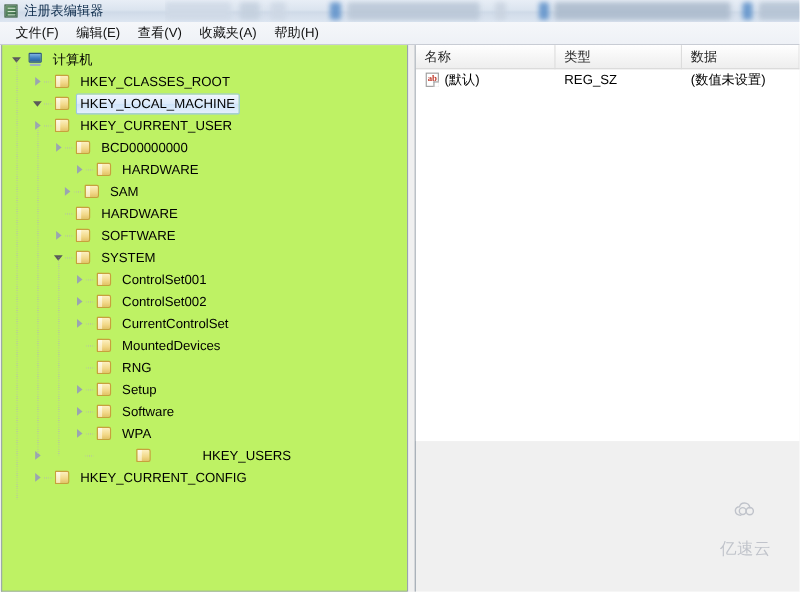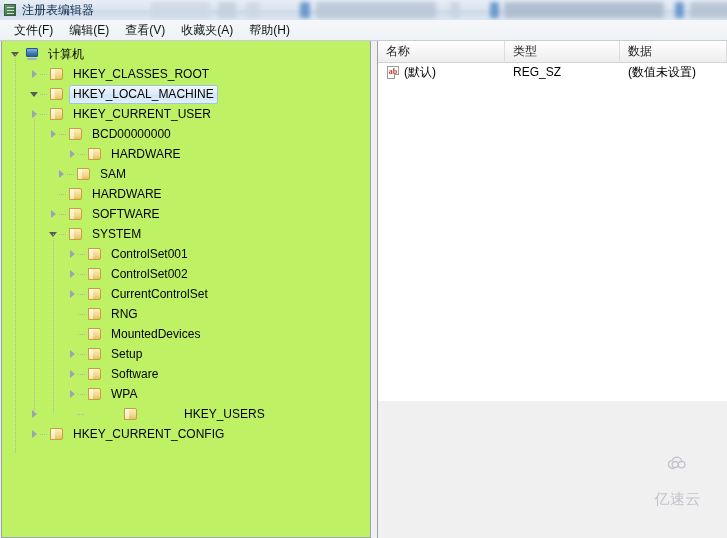--- a/index.html
+++ b/index.html
@@ -501,30 +501,30 @@
           </div>
           <div class="node-label">CurrentControlSet</div>
         </div>
         <div class="tree-row" style="padding-left: 65px;">
           <div class="expander"></div>
           <div class="dots"></div>
           <div class="folder">
             <div class="fback"></div>
             <div class="fflap"></div>
           </div>
+          <div class="node-label">MountedDevices</div>
+        </div>
+        <div class="tree-row" style="padding-left: 65px;">
+          <div class="expander"></div>
+          <div class="dots"></div>
+          <div class="folder">
+            <div class="fback"></div>
+            <div class="fflap"></div>
+          </div>
           <div class="node-label">RNG</div>
-        </div>
-        <div class="tree-row" style="padding-left: 65px;">
-          <div class="expander"></div>
-          <div class="dots"></div>
-          <div class="folder">
-            <div class="fback"></div>
-            <div class="fflap"></div>
-          </div>
-          <div class="node-label">MountedDevices</div>
         </div>
         <div class="tree-row" style="padding-left: 65px;">
           <div class="expander collapsed"></div>
           <div class="dots"></div>
           <div class="folder">
             <div class="fback"></div>
             <div class="fflap"></div>
           </div>
           <div class="node-label">Setup</div>
         </div>

